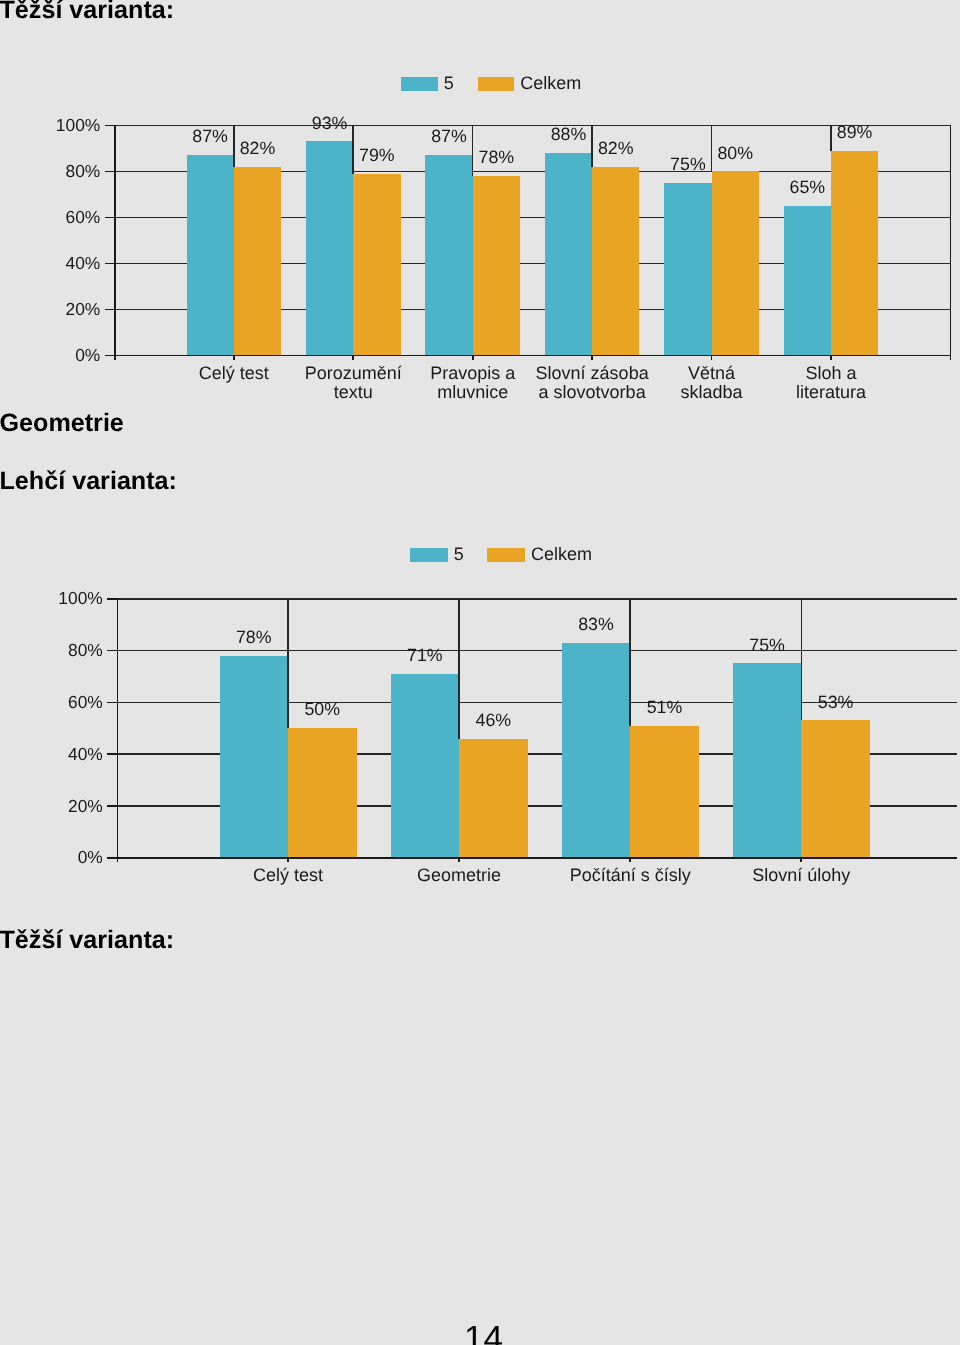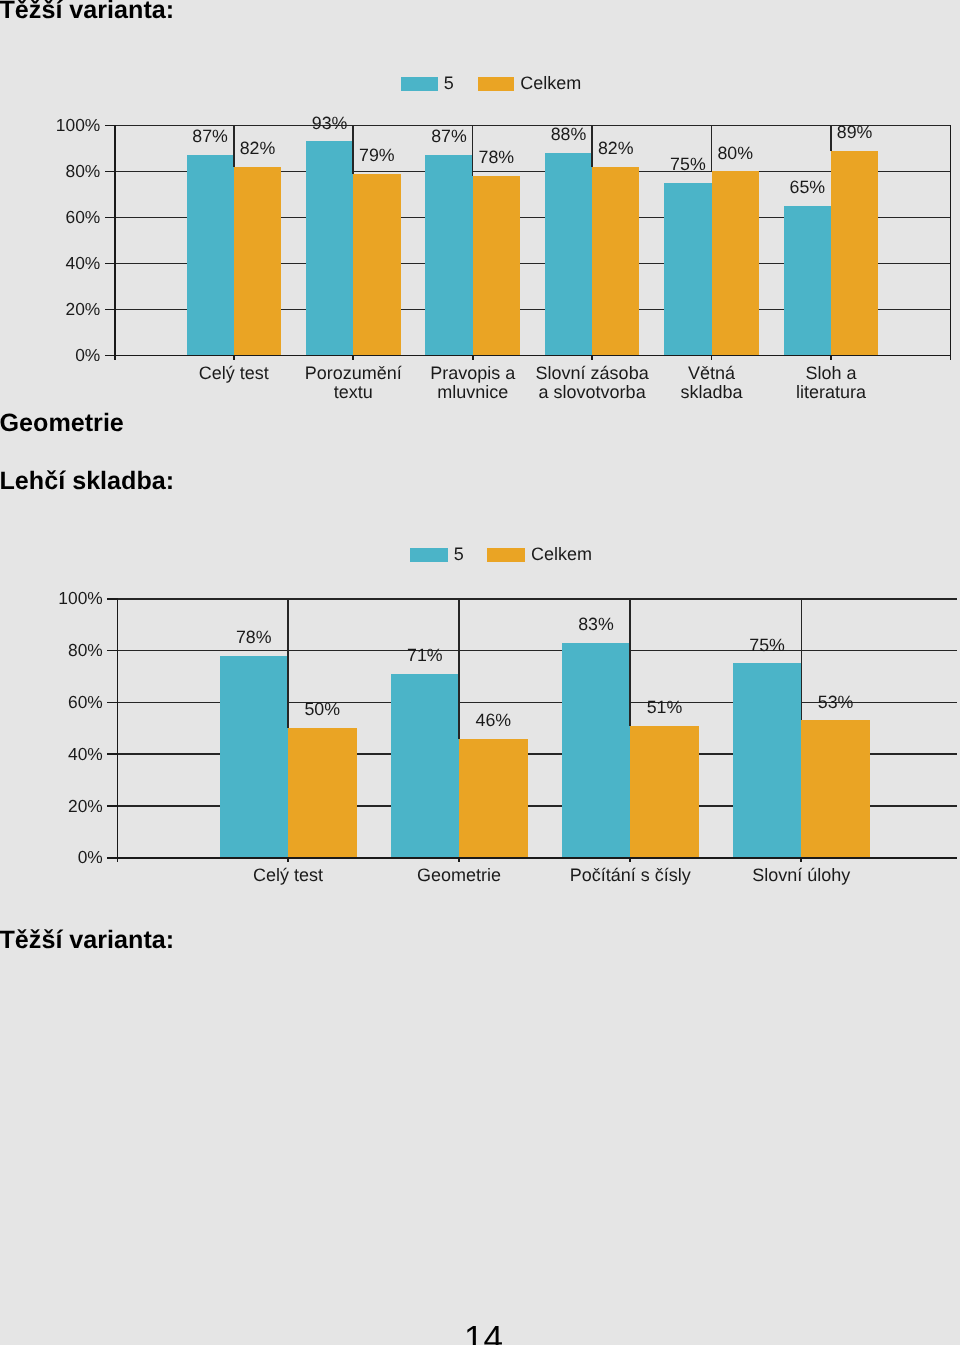--- a/index.html
+++ b/index.html
@@ -110,21 +110,21 @@
     <rect x="401.4" y="21.9" width="36.3" height="13.6" fill="#4BB4C8" shape-rendering="crispEdges"></rect>
     <text x="443.7" y="34.1" font-size="18" fill="#1A1A1A">5</text>
     <rect x="478.01" y="21.9" width="36.3" height="13.6" fill="#EAA424" shape-rendering="crispEdges"></rect>
     <text x="520.31" y="34.1" font-size="18" fill="#1A1A1A">Celkem</text>
     </g>
     </svg>
   </div>
 
   <div class="heading" style="left:-0.5px;top:410.5px;">Geometrie</div>
 
-  <div class="heading" style="left:-0.5px;top:469.2px;">Lehčí skladba:</div>
+  <div class="heading" style="left:-0.5px;top:469.2px;">Lehčí varianta:</div>
 
   <div class="chart" style="top:528px;width:960px;height:370px;">
     <svg width="960" height="370" viewBox="0 0 960 370">
     <g>
     <line x1="117.5" y1="329.7" x2="957" y2="329.7" stroke="#262626" stroke-width="1.6" shape-rendering="crispEdges"></line>
     <line x1="107" y1="329.7" x2="117.5" y2="329.7" stroke="#1A1A1A" stroke-width="1.6" shape-rendering="crispEdges"></line>
     <line x1="117.5" y1="277.91" x2="957" y2="277.91" stroke="#262626" stroke-width="1.6" shape-rendering="crispEdges"></line>
     <line x1="107" y1="277.91" x2="117.5" y2="277.91" stroke="#1A1A1A" stroke-width="1.6" shape-rendering="crispEdges"></line>
     <line x1="117.5" y1="226.12" x2="957" y2="226.12" stroke="#262626" stroke-width="1.6" shape-rendering="crispEdges"></line>
     <line x1="107" y1="226.12" x2="117.5" y2="226.12" stroke="#1A1A1A" stroke-width="1.6" shape-rendering="crispEdges"></line>

